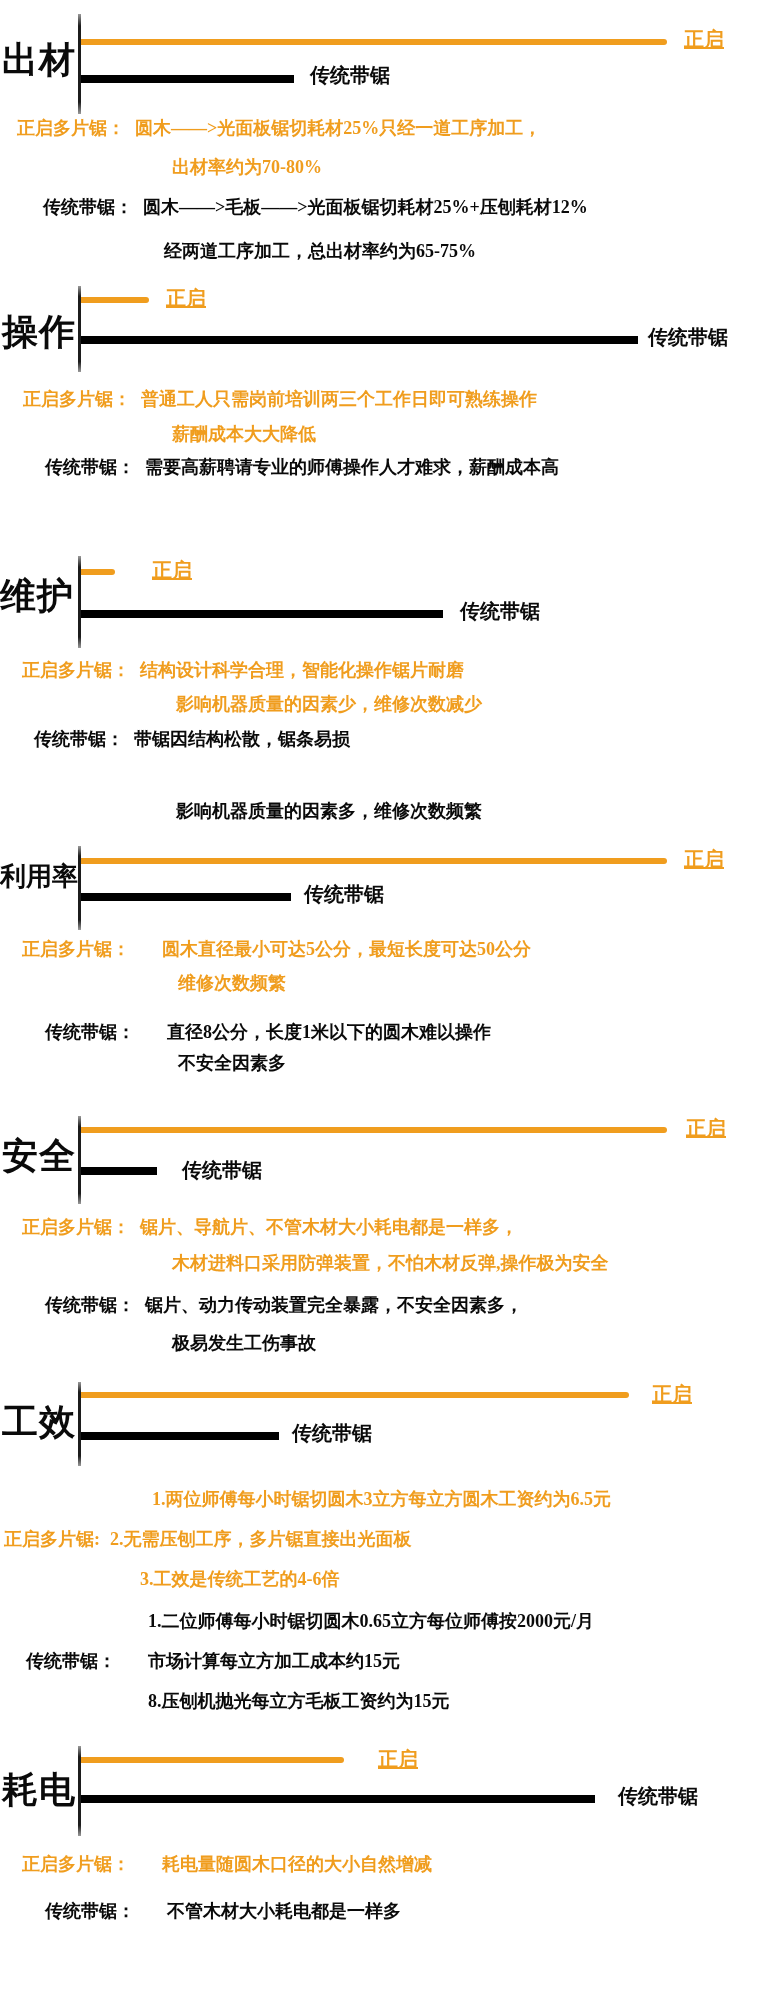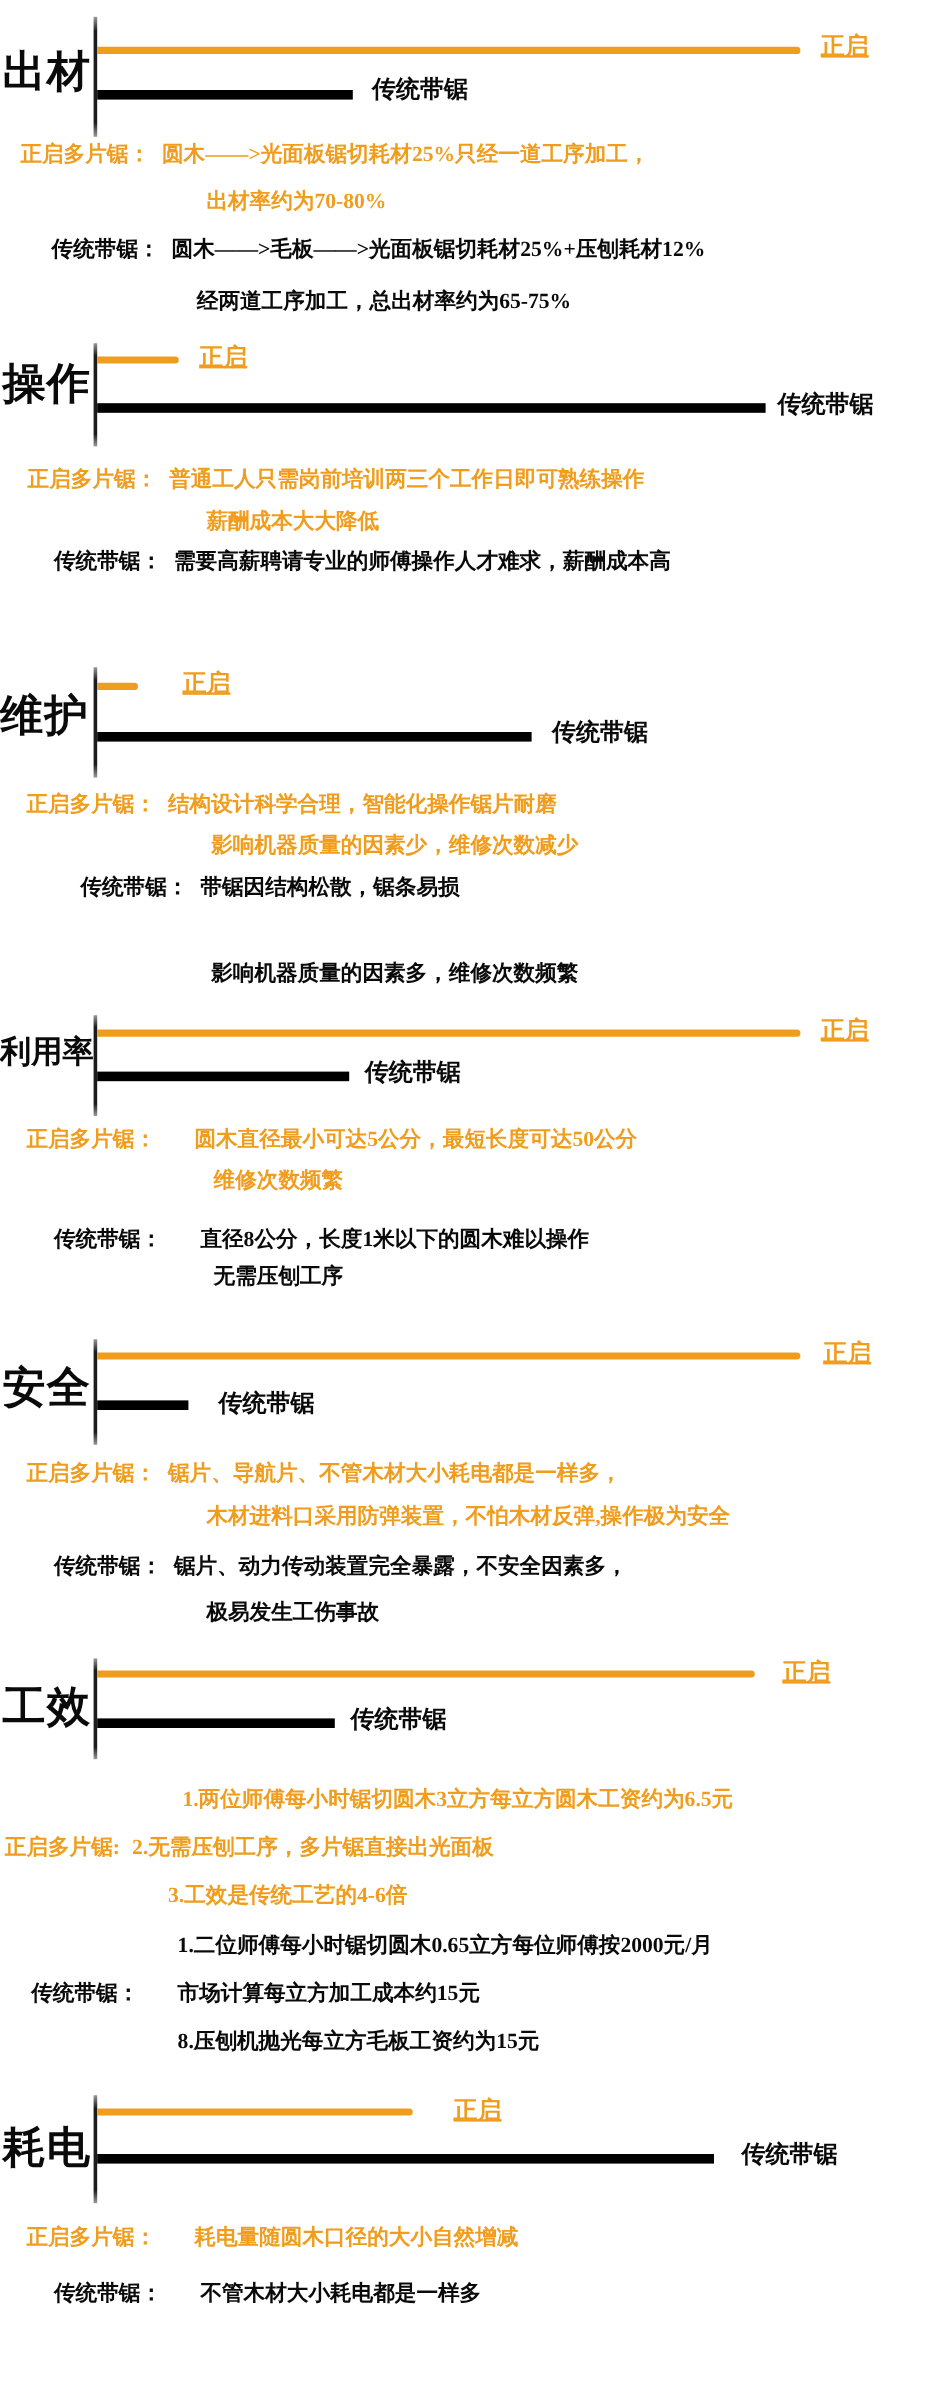--- a/index.html
+++ b/index.html
@@ -52,57 +52,57 @@
     <div class="bar bar-black" style="top: 75px; width: 213px;"></div>
     <div class="bar-label" style="left:310px;top:65px">传统带锯</div>
     <div class="note o" style="left:17px;top:117px"><span class="nlbl">正启多片锯：</span><span>圆木——&gt;光面板锯切耗材25%只经一道工序加工，</span></div>
     <div class="note o" style="left:172px;top:156px">出材率约为70-80%</div>
     <div class="note" style="left:43px;top:196px"><span class="nlbl">传统带锯：</span><span>圆木——&gt;毛板——&gt;光面板锯切耗材25%+压刨耗材12%</span></div>
     <div class="note" style="left:164px;top:240px">经两道工序加工，总出材率约为65-75%</div>
   </div>
 
   
   <div class="sec">
-    <div class="sec-title" style="left:2px;top:302px">操作</div>
+    <div class="sec-title" style="left:2px;top:314px">操作</div>
     <div class="axis" style="top:286px;height:86px"></div>
     <div class="bar bar-orange" style="top: 297px; width: 68px;"></div>
     <div class="bar-label ol" style="left:166px;top:288px">正启</div>
     <div class="bar bar-black" style="top: 336px; width: 557px;"></div>
     <div class="bar-label" style="left:648px;top:327px">传统带锯</div>
     <div class="note o" style="left:23px;top:388px"><span class="nlbl">正启多片锯：</span><span>普通工人只需岗前培训两三个工作日即可熟练操作</span></div>
     <div class="note o" style="left:172px;top:423px">薪酬成本大大降低</div>
     <div class="note" style="left:45px;top:456px"><span class="nlbl">传统带锯：</span><span>需要高薪聘请专业的师傅操作人才难求，薪酬成本高</span></div>
   </div>
 
   
   <div class="sec">
     <div class="sec-title" style="left:0;top:578px">维护</div>
     <div class="axis" style="top:556px;height:92px"></div>
     <div class="bar bar-orange" style="top: 569px; width: 34px;"></div>
     <div class="bar-label ol" style="left:152px;top:560px">正启</div>
     <div class="bar bar-black" style="top: 610px; width: 362px;"></div>
     <div class="bar-label" style="left:460px;top:601px">传统带锯</div>
     <div class="note o" style="left:22px;top:659px"><span class="nlbl">正启多片锯：</span><span>结构设计科学合理，智能化操作锯片耐磨</span></div>
     <div class="note o" style="left:176px;top:693px">影响机器质量的因素少，维修次数减少</div>
-    <div class="note" style="left:67px;top:728px"><span class="nlbl">传统带锯：</span><span>带锯因结构松散，锯条易损</span></div>
+    <div class="note" style="left:34px;top:728px"><span class="nlbl">传统带锯：</span><span>带锯因结构松散，锯条易损</span></div>
     <div class="note" style="left:176px;top:800px">影响机器质量的因素多，维修次数频繁</div>
   </div>
 
   
   <div class="sec">
     <div class="sec-title small" style="left:0px;top:864px">利用率</div>
     <div class="axis" style="top:846px;height:84px"></div>
     <div class="bar bar-orange" style="top: 858px; width: 586px;"></div>
     <div class="bar-label ol" style="left:684px;top:849px">正启</div>
     <div class="bar bar-black" style="top: 893px; width: 210px;"></div>
     <div class="bar-label" style="left:304px;top:884px">传统带锯</div>
     <div class="note o" style="left:22px;top:938px"><span class="nlbl">正启多片锯：</span><span class="gap">圆木直径最小可达5公分，最短长度可达50公分</span></div>
     <div class="note o" style="left:178px;top:972px">维修次数频繁</div>
     <div class="note" style="left:45px;top:1021px"><span class="nlbl">传统带锯：</span><span class="gap">直径8公分，长度1米以下的圆木难以操作</span></div>
-    <div class="note" style="left:178px;top:1052px">无需压刨工序</div>
+    <div class="note" style="left:178px;top:1052px">不安全因素多</div>
   </div>
 
   
   <div class="sec">
     <div class="sec-title" style="left:2px;top:1138px">安全</div>
     <div class="axis" style="top:1116px;height:88px"></div>
     <div class="bar bar-orange" style="top: 1127px; width: 586px;"></div>
     <div class="bar-label ol" style="left:686px;top:1118px">正启</div>
     <div class="bar bar-black" style="top: 1167px; width: 76px;"></div>
     <div class="bar-label" style="left:182px;top:1160px">传统带锯</div>

